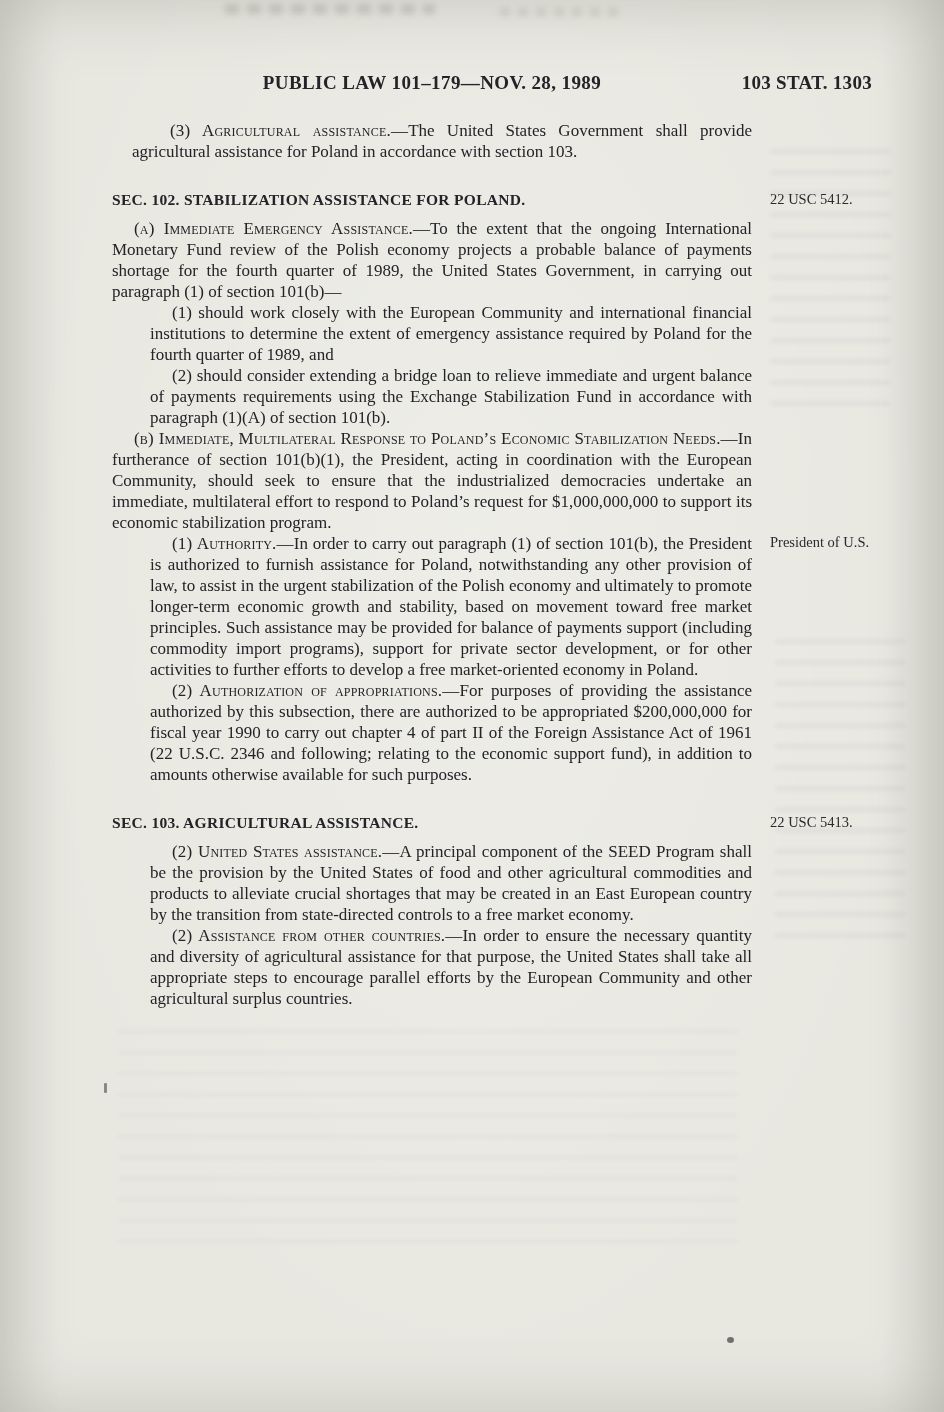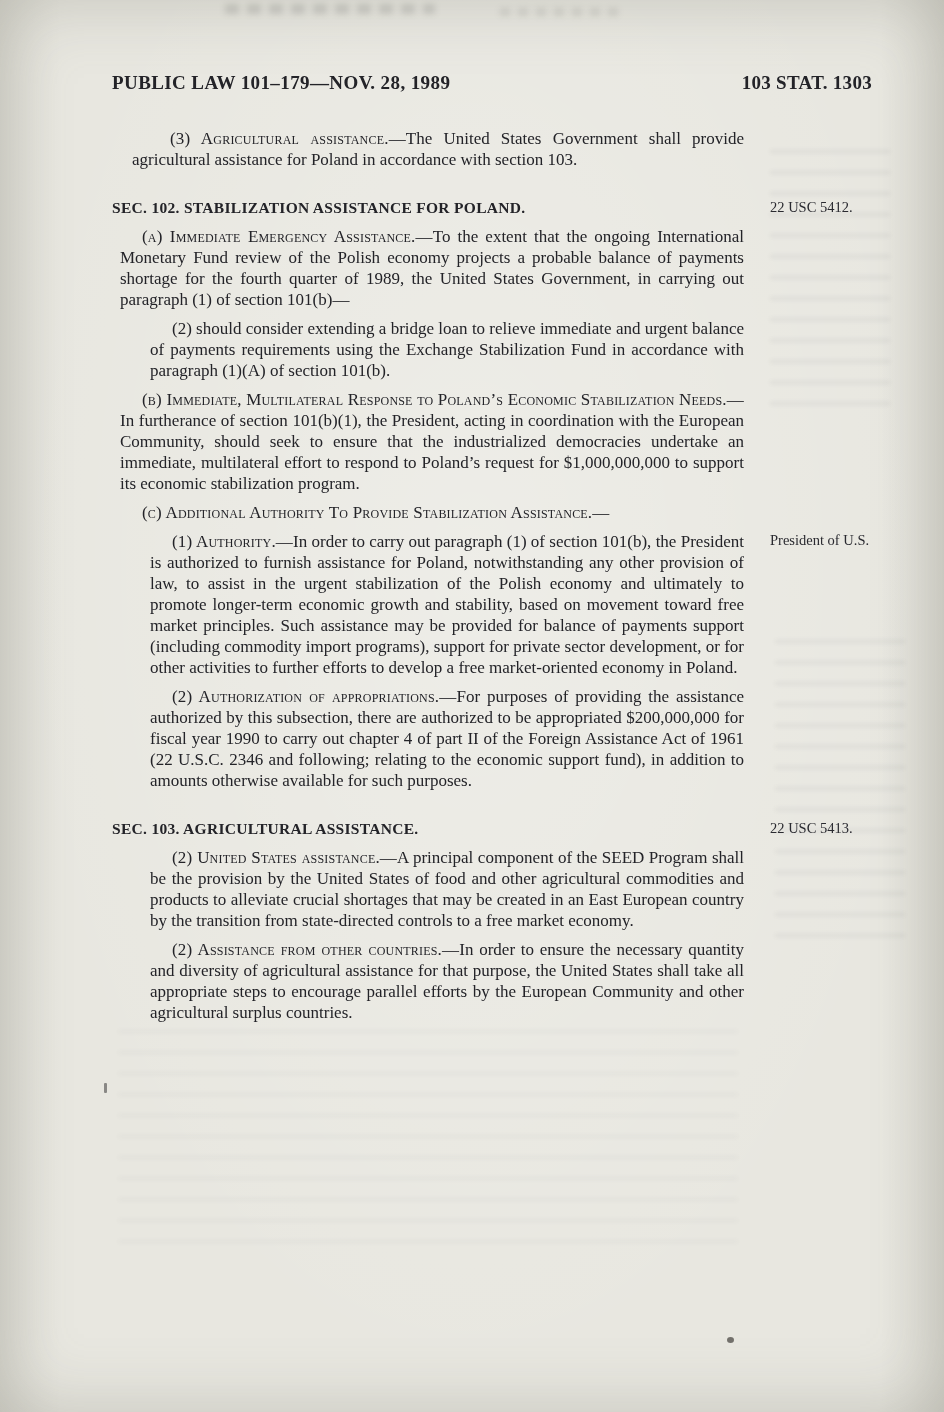--- a/index.html
+++ b/index.html
@@ -11,29 +11,29 @@
     background-image:
       radial-gradient(ellipse at 50% 40%, rgba(255,255,255,.25), rgba(0,0,0,0) 70%),
       linear-gradient(90deg, rgba(120,118,105,.10), rgba(0,0,0,0) 60px, rgba(0,0,0,0) 880px, rgba(120,118,105,.12));
     box-shadow: inset 0 0 70px rgba(110,108,95,.30);
     font-family:"Liberation Serif","DejaVu Serif",serif;
     color:#232328;
     overflow:hidden;
   }
   .header{position:absolute;top:72px;left:0;width:100%;height:26px;}
   .header .pl{
-    position:absolute;left:112px;width:640px;
+    position:absolute;left:112px;width:640px;text-align:center;
     font-weight:bold;font-size:19px;letter-spacing:.4px;
   }
   .header .stat{position:absolute;right:72px;top:0;font-weight:bold;font-size:19px;letter-spacing:.3px;text-align:center;}
   .content{
     position:absolute;top:120px;left:112px;width:640px;
     font-size:17px;line-height:21px;text-align:justify;
   }
-  .para{position:relative;margin:8px;}
+  .para{position:relative;margin:0;}
   .level-a{text-indent:22px;}
   .level-1{margin-left:38px;text-indent:22px;}
   .indent-3{margin-left:20px;text-indent:38px;}
   .sec-heading{
     position:relative;font-weight:bold;font-size:15.5px;line-height:19px;
     letter-spacing:.3px;margin:28px 0 9px 0;text-align:left;
   }
   .smallcaps{font-variant:small-caps;letter-spacing:.2px;}
   .margin-note{
     position:absolute;left:658px;top:1px;width:190px;
@@ -72,23 +72,23 @@
 
   <div class="header">
     <span class="pl">PUBLIC LAW 101–179—NOV. 28, 1989</span>
     <span class="stat">103 STAT. 1303</span>
   </div>
 
   <div class="content">
       <div class="para indent-3"><span class="smallcaps">(3) Agricultural assistance.—</span>The United States Government shall provide agricultural assistance for Poland in accordance with section 103.</div>
       <div class="sec-heading">SEC. 102. STABILIZATION ASSISTANCE FOR POLAND.<span class="margin-note">22 USC 5412.</span></div>
       <div class="para level-a"><span class="smallcaps">(a) Immediate Emergency Assistance.—</span>To the extent that the ongoing International Monetary Fund review of the Polish economy projects a probable balance of payments shortage for the fourth quarter of 1989, the United States Government, in carrying out paragraph (1) of section 101(b)—</div>
+      <div class="para level-1">(1) should work closely with the European Community and international financial institutions to determine the extent of emergency assistance required by Poland for the fourth quarter of 1989, and</div>
       <div class="para level-1">(2) should consider extending a bridge loan to relieve immediate and urgent balance of payments requirements using the Exchange Stabilization Fund in accordance with paragraph (1)(A) of section 101(b).</div>
       <div class="para level-a"><span class="smallcaps">(b) Immediate, Multilateral Response to Poland’s Economic Stabilization Needs.—</span>In furtherance of section 101(b)(1), the President, acting in coordination with the European Community, should seek to ensure that the industrialized democracies undertake an immediate, multilateral effort to respond to Poland’s request for $1,000,000,000 to support its economic stabilization program.</div>
-      <div class="para level-a"><span class="smallcaps">(c) Additional Authority To Provide Stabilization Assistance.—</span></div>
       <div class="para level-1"><span class="smallcaps">(1) Authority.—</span>In order to carry out paragraph (1) of section 101(b), the President is authorized to furnish assistance for Poland, notwithstanding any other provision of law, to assist in the urgent stabilization of the Polish economy and ultimately to promote longer-term economic growth and stability, based on movement toward free market principles. Such assistance may be provided for balance of payments support (including commodity import programs), support for private sector development, or for other activities to further efforts to develop a free market-oriented economy in Poland.<span class="margin-note">President of U.S.</span></div>
       <div class="para level-1"><span class="smallcaps">(2) Authorization of appropriations.—</span>For purposes of providing the assistance authorized by this subsection, there are authorized to be appropriated $200,000,000 for fiscal year 1990 to carry out chapter 4 of part II of the Foreign Assistance Act of 1961 (22 U.S.C. 2346 and following; relating to the economic support fund), in addition to amounts otherwise available for such purposes.</div>
       <div class="sec-heading">SEC. 103. AGRICULTURAL ASSISTANCE.<span class="margin-note">22 USC 5413.</span></div>
       <div class="para level-1"><span class="smallcaps">(2) United States assistance.—</span>A principal component of the SEED Program shall be the provision by the United States of food and other agricultural commodities and products to alleviate crucial shortages that may be created in an East European country by the transition from state-directed controls to a free market economy.</div>
       <div class="para level-1"><span class="smallcaps">(2) Assistance from other countries.—</span>In order to ensure the necessary quantity and diversity of agricultural assistance for that purpose, the United States shall take all appropriate steps to encourage parallel efforts by the European Community and other agricultural surplus countries.</div>
     </div>
 
 </div>
 
 </body></html>

